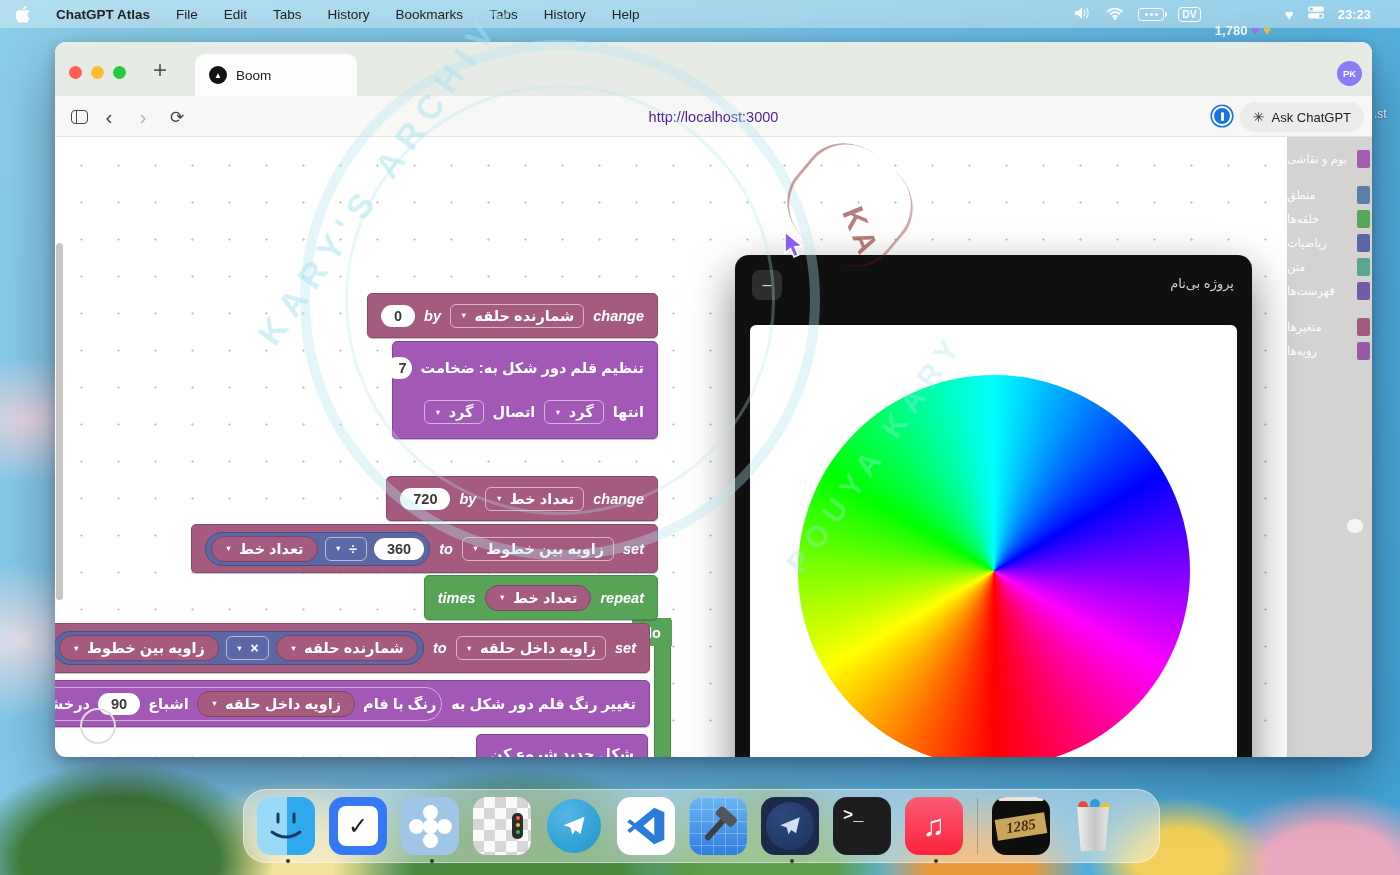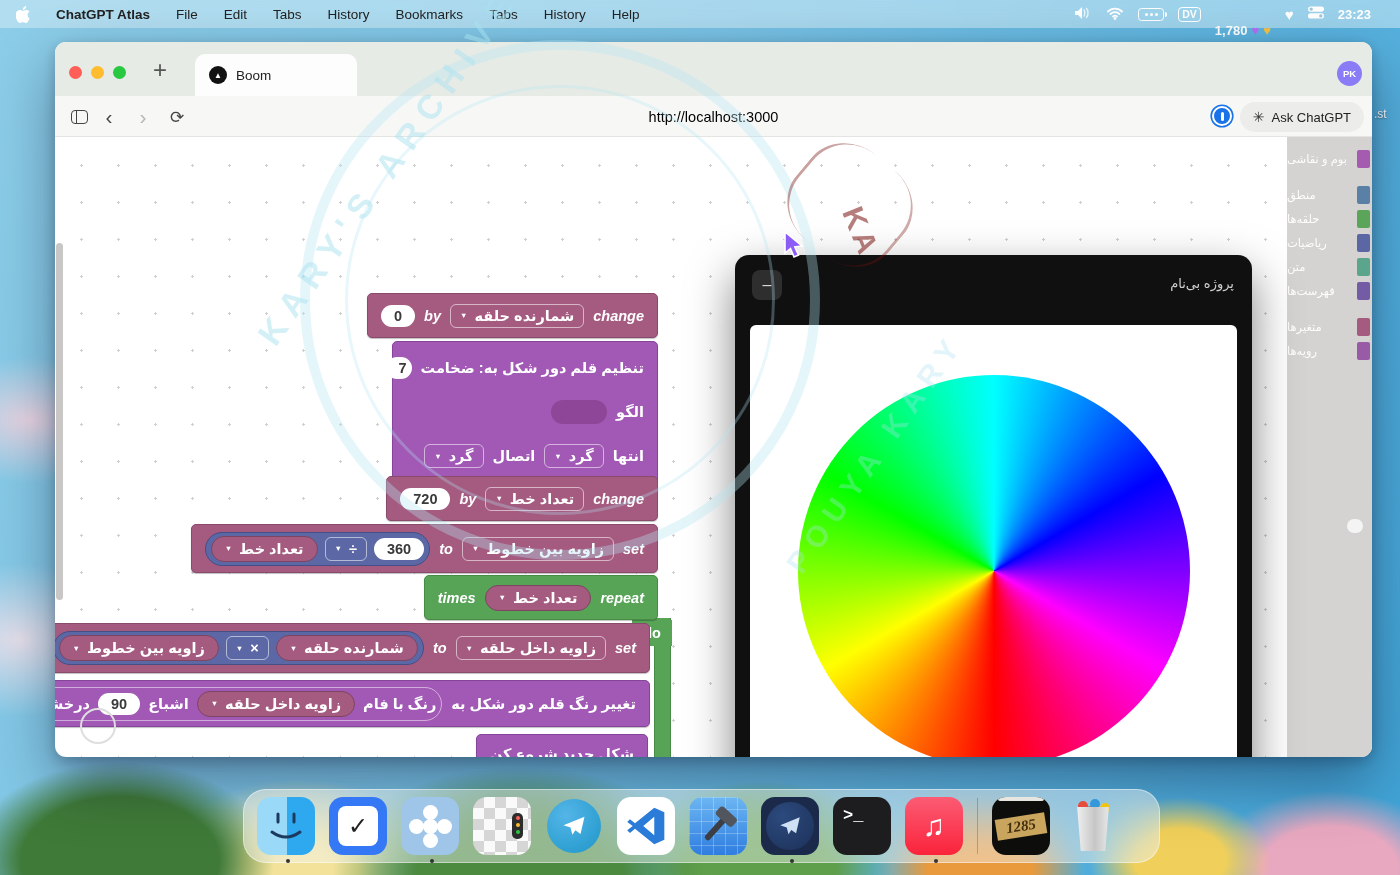--- a/index.html
+++ b/index.html
@@ -51,21 +51,21 @@
   .tab-title { font-size:13.5px; color:#222; }
   .avatar { position:absolute; right:10px; top:19px; width:25px; height:25px; border-radius:50%;
     background:#8a7bf7; color:#fff; font-size:9.5px; font-weight:700; display:flex; align-items:center; justify-content:center; }
   .toolbar { position:absolute; left:0; top:54px; right:0; height:41px; background:#f7f8f6; border-bottom:1px solid #e4e4e2; }
   .tb-ico { position:absolute; top:9px; width:24px; height:24px; display:flex; align-items:center; justify-content:center;
     color:#444; font-size:18px; }
   .panel-ico { left:12px; } .panel-ico i { width:17px; height:14px; border:1.8px solid #444; border-radius:4px; display:block; position:relative; }
   .panel-ico i::before { content:""; position:absolute; left:4px; top:0; bottom:0; width:1.8px; background:#444; }
   .back-ico{left:42px; font-size:21px;} .fwd-ico{left:76px; font-size:21px; color:#b6b6b4;} .reload-ico{left:110px; font-size:17px;}
   .urlbox { position:absolute; left:0; right:0; top:0; height:41px; display:flex; align-items:center; justify-content:center;
-    font-size:14.5px; color:#000000; pointer-events:none; }
+    font-size:14.5px; color:#4c1d95; pointer-events:none; }
   .op-ico { position:absolute; right:140px; top:10px; width:20px; height:20px; border-radius:50%;
     background:#1a73e8; border:2px solid #fff; box-shadow:0 0 0 1.6px #1a73e8; display:flex; align-items:center; justify-content:center; }
   .op-ico i { width:3px; height:9px; background:#fff; border-radius:2px; display:block; }
   .ask-btn { position:absolute; right:8px; top:6px; height:30px; padding:0 13px; border-radius:16px; background:#ececea;
     display:flex; align-items:center; gap:7px; font-size:13px; color:#222; }
   .ask-btn .oai { font-size:14px; color:#333; }
 
   
   .content { position:absolute; left:0; top:95px; right:0; bottom:0; background:#0c4a6e; }
   .workspace { position:absolute; inset:0; background:#fff;
@@ -322,24 +322,20 @@
         <span class="kw">by</span>
         <span class="oval">0</span>
       </div>
 
       <div class="blk purple multirow" style="top:204px; right:714px; width:266px;">
         <div class="row">
           <span>تنظیم قلم دور شکل به: ضخامت</span>
           <span class="oval">7</span>
         </div>
         <div class="row">
-          <span>الگو</span>
-          <span class="slot"></span>
-        </div>
-        <div class="row">
           <span>انتها</span>
           <span class="dd">
               <span>گرد</span>
             </span>
           <span>اتصال</span>
           <span class="dd">
               <span>گرد</span>
             </span>
         </div>
       </div>

